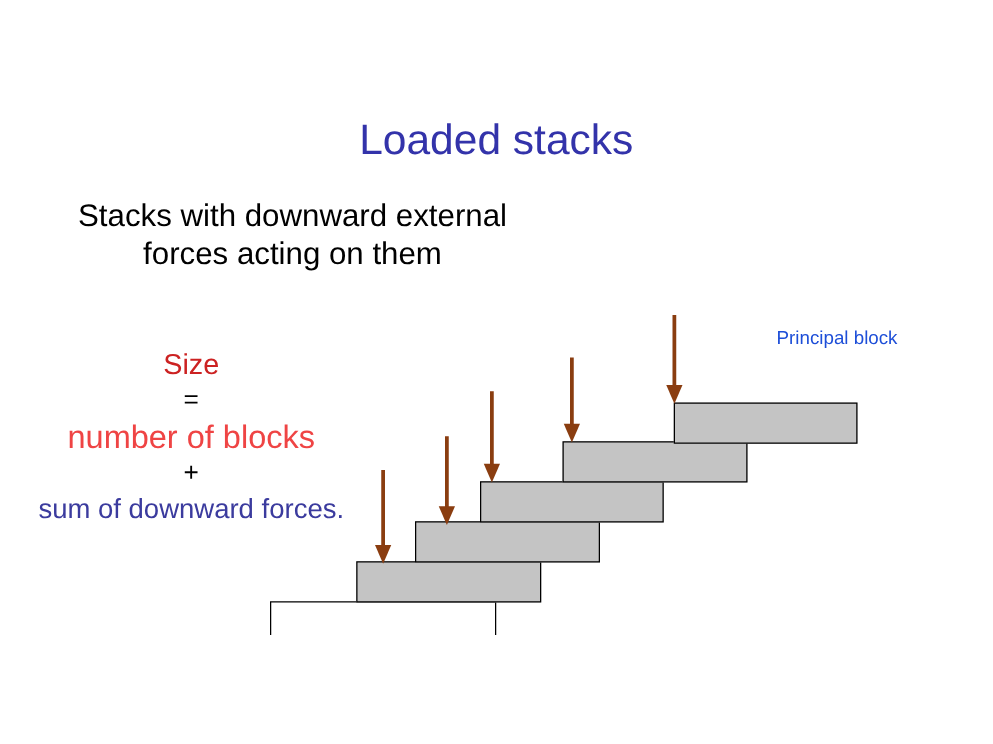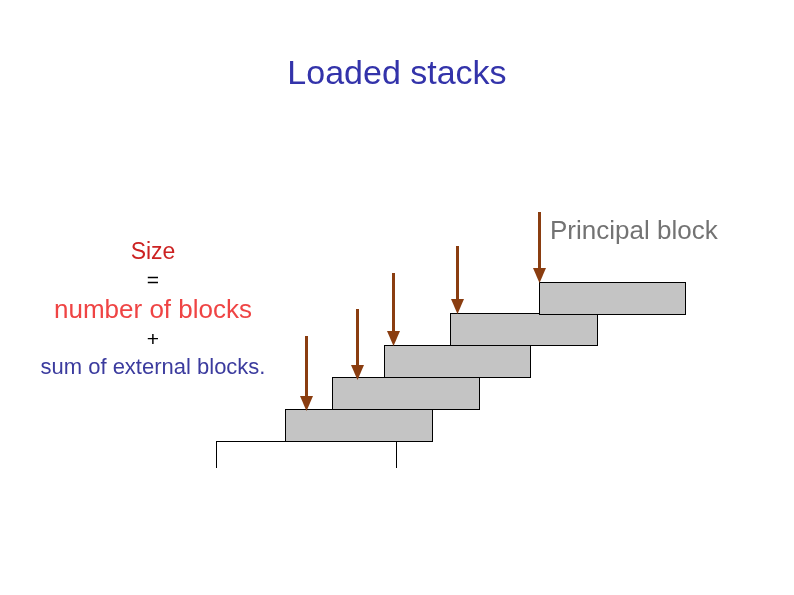--- a/index.html
+++ b/index.html
@@ -10,20 +10,21 @@
   }
   body {
     font-family: "Liberation Sans", sans-serif;
   }
   #slide {
     position: relative;
     width: 794px;
     height: 468px;
     background: #ffffff;
     overflow: hidden;
+    margin-top: 40px;
   }
 
   
   #slide-title {
     position: absolute;
     left: 0;
     top: 52px;
     width: 794px;
     text-align: center;
     font-size: 34px;
@@ -83,24 +84,24 @@
     line-height: 28px;
     color: #3b3b9e;
   }
 
   
   #principal-block-label {
     position: absolute;
     left: 550px;
     top: 216px;
     width: 168px;
-    text-align: left;
-    font-size: 26px;
+    text-align: right;
+    font-size: 15px;
     line-height: 29px;
-    color: #737373;
+    color: #1d4ed8;
   }
   #support-set-label {
     position: absolute;
     left: 496px;
     top: 388px;
     width: 152px;
     text-align: center;
     font-size: 22px;
     line-height: 29px;
     color: #1d6b1d;
@@ -121,27 +122,28 @@
     overflow: visible;
   }
 </style>
 </head>
 <body>
 
 <div id="slide">
 
   <div id="slide-title">Loaded stacks</div>
 
+  <div id="intro-text">Stacks with downward external forces acting on them</div>
 
   <div id="size-formula">
     <span class="formula-line f-size">Size</span>
     <span class="formula-line f-eq">=</span>
     <span class="formula-line f-blocks">number of blocks</span>
     <span class="formula-line f-plus">+</span>
-    <span class="formula-line f-sum">sum of external blocks.</span>
+    <span class="formula-line f-sum">sum of downward forces.</span>
   </div>
 
   <div id="principal-block-label">Principal block</div>
 
 
   <div id="blocks-layer">
       <div class="block block-empty" style="left: 216px; top: 441px; width: 181px; height: 56px; background: rgb(255, 255, 255); border-color: rgb(0, 0, 0);"></div>
       <div class="block block-filled" style="left: 285px; top: 409px; width: 148px; height: 33px; background: rgb(196, 196, 196); border-color: rgb(0, 0, 0);"></div>
       <div class="block block-filled" style="left: 332px; top: 377px; width: 148px; height: 33px; background: rgb(196, 196, 196); border-color: rgb(0, 0, 0);"></div>
       <div class="block block-filled" style="left: 384px; top: 345px; width: 147px; height: 33px; background: rgb(196, 196, 196); border-color: rgb(0, 0, 0);"></div>

